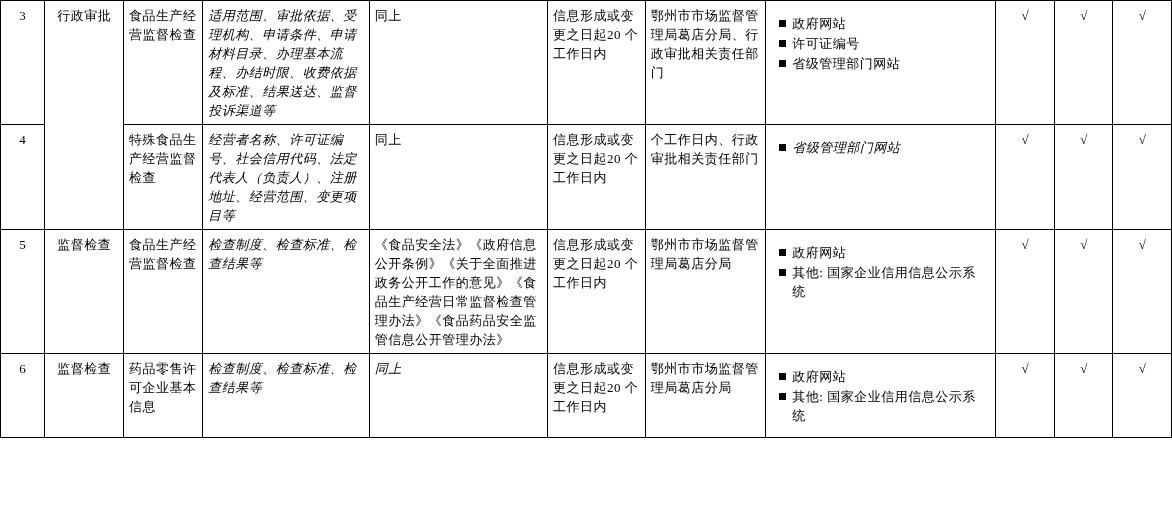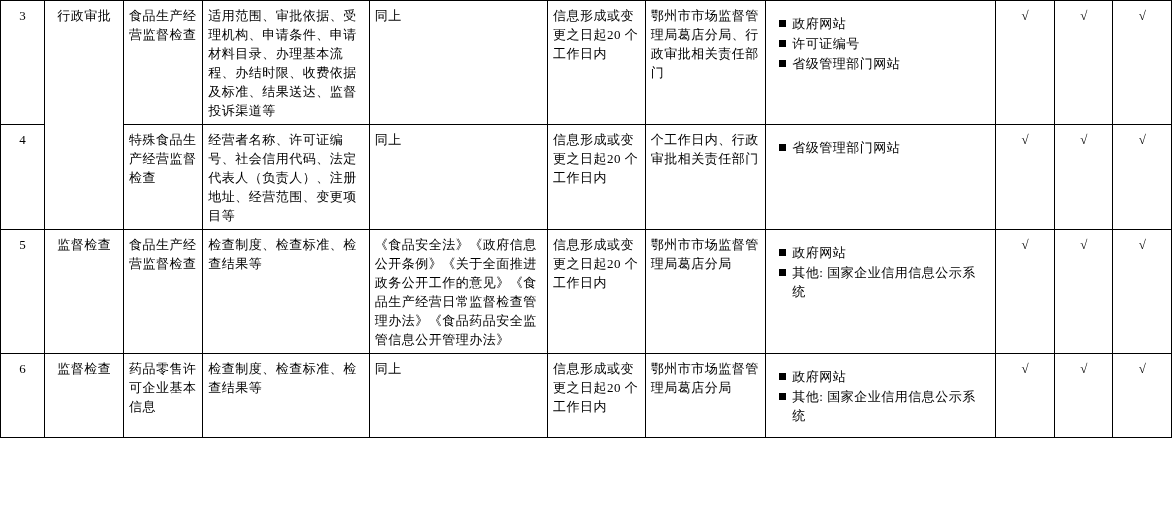--- a/index.html
+++ b/index.html
@@ -71,20 +71,21 @@
     width: 7px;
     height: 7px;
     background: #000000;
   }
   .tick {
     font-size: 15px;
     line-height: 19px;
   }
   .vcenter {
     vertical-align: middle;
+    font-style: italic;
   }
   .idx-num {
     font-size: 13px;
   }
 </style>
 </head>
 <body>
 
 <div class="page">
   <table class="disclosure">

